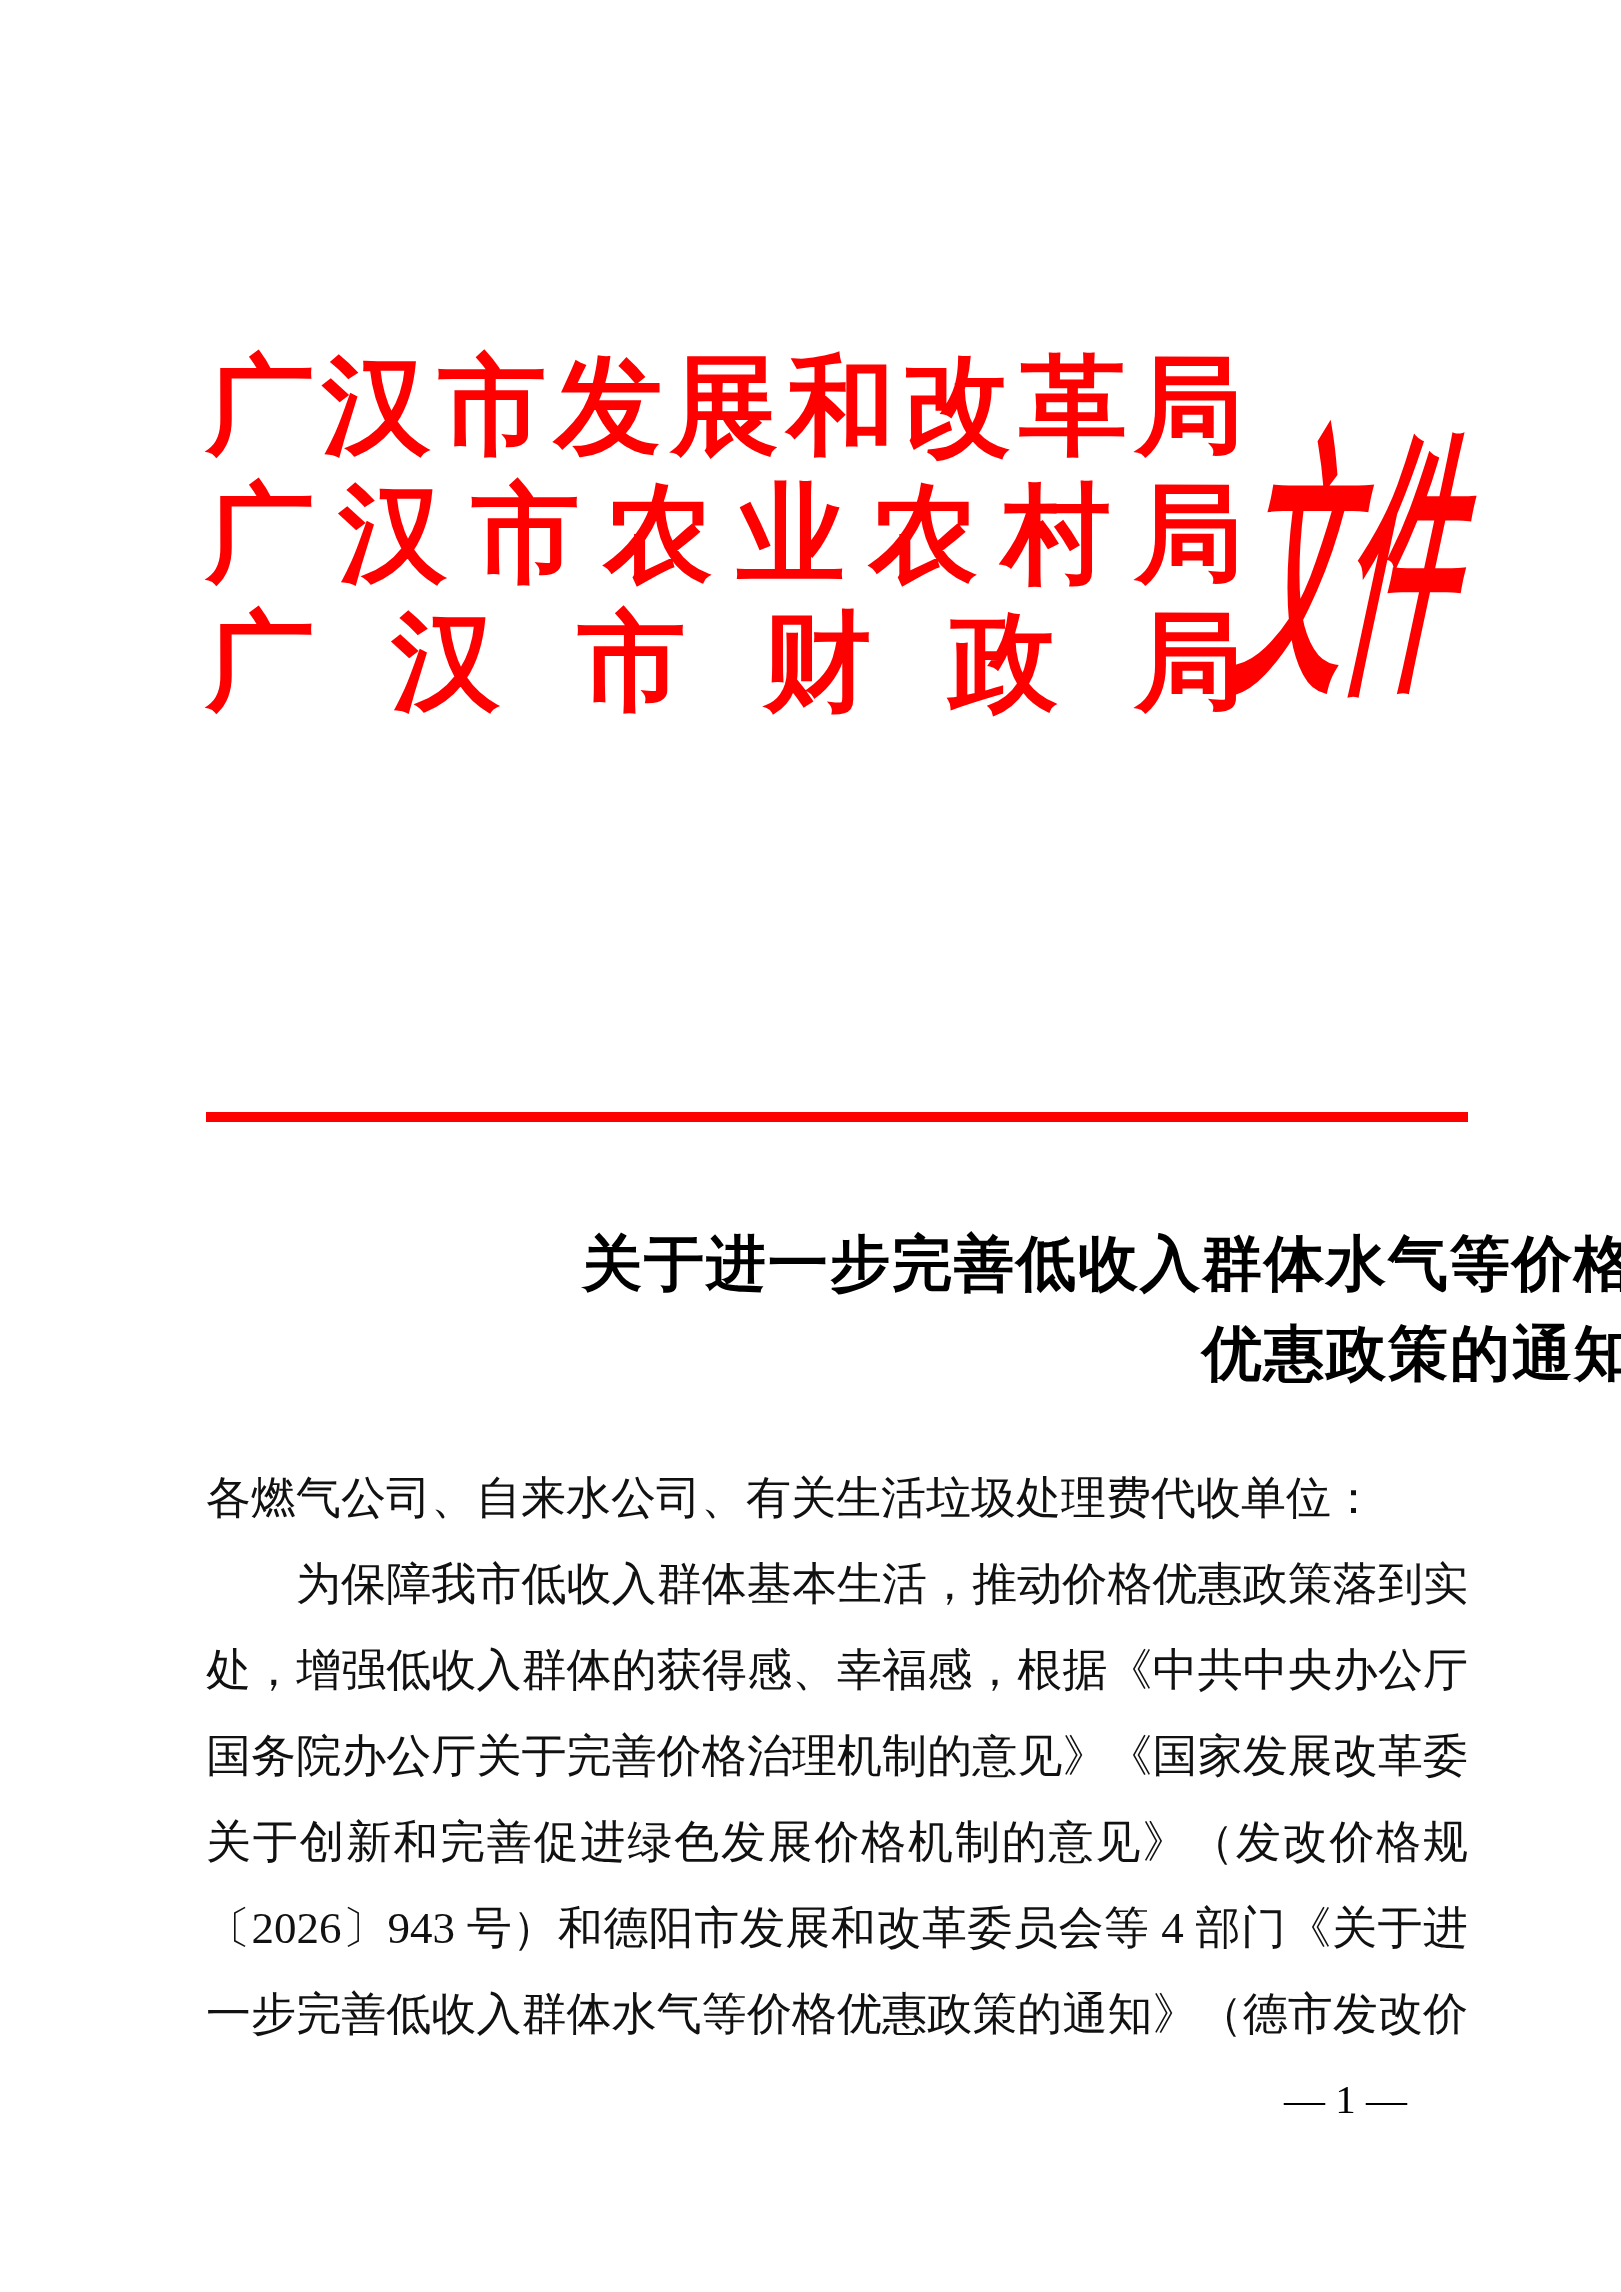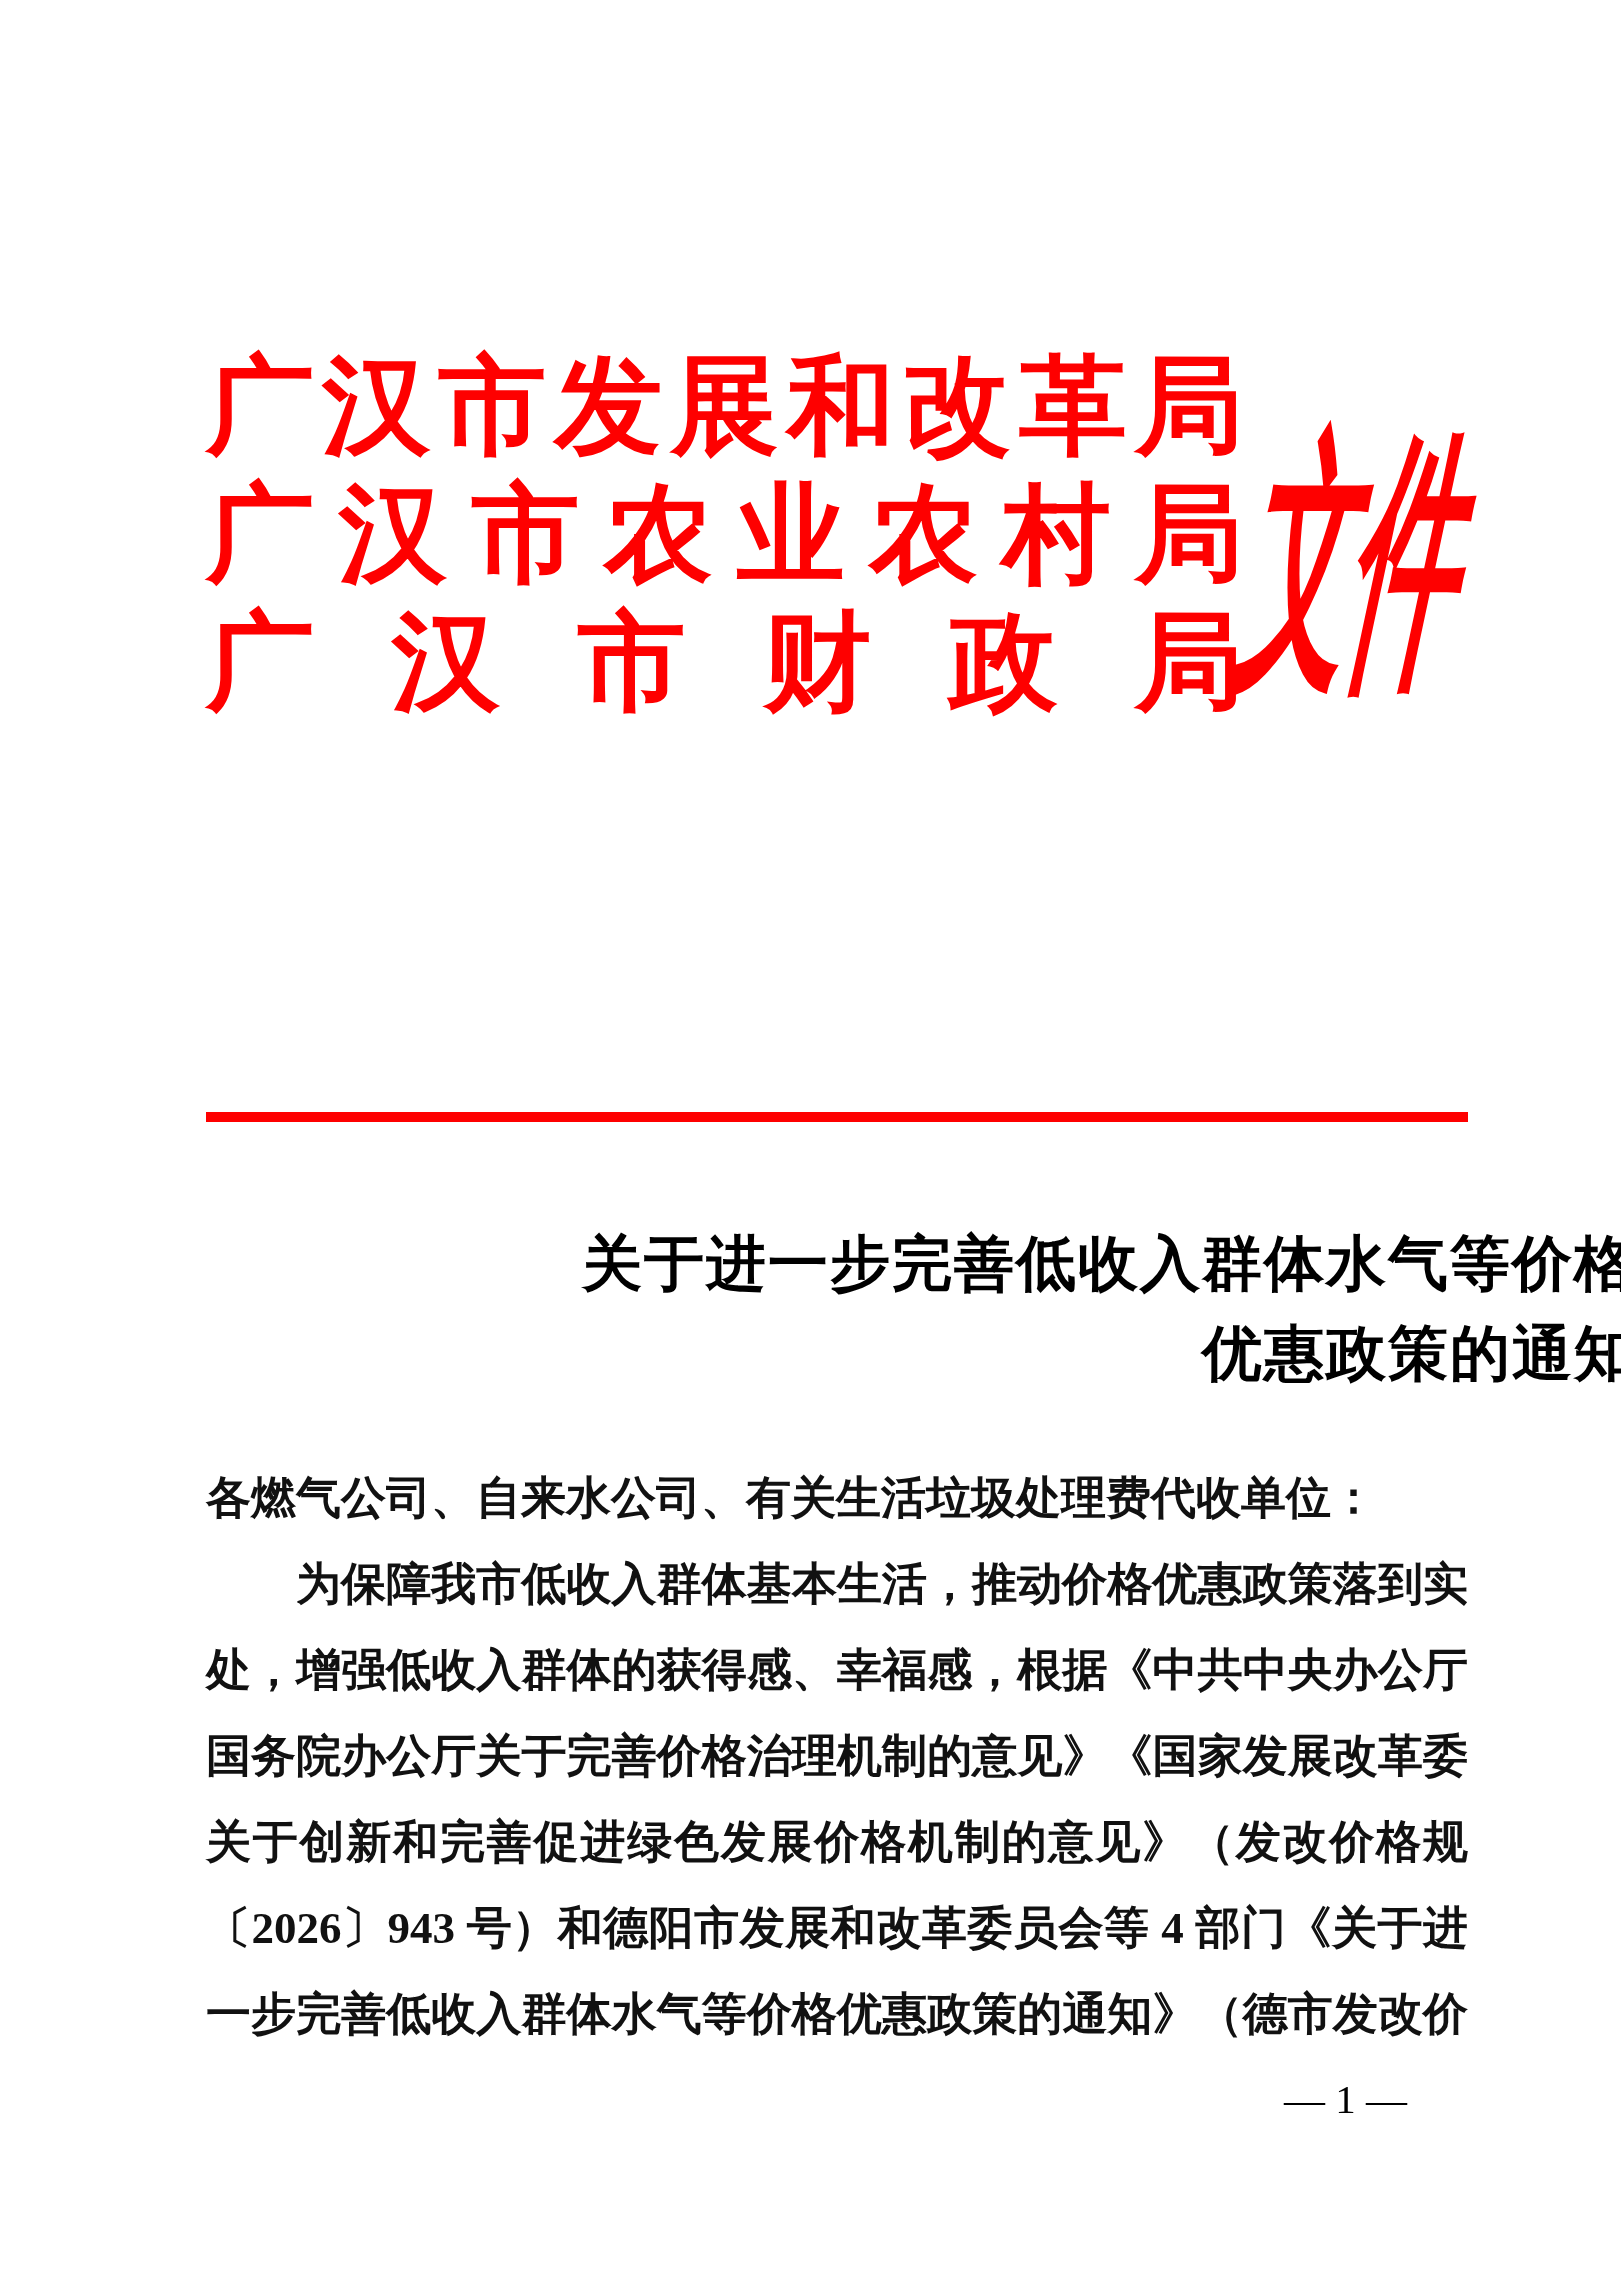--- a/index.html
+++ b/index.html
@@ -89,21 +89,20 @@
 
   
   .body-block {
     position: absolute;
     left: 206px;
     top: 1455px;
     width: 1262px;
     font-size: 45px;
     line-height: 86px;
     color: #111111;
-    font-weight: bold;
   }
   .body-line {
     text-align: justify;
     text-align-last: justify;
     text-justify: inter-character;
   }
   .body-line.salutation {
     text-align: left;
     text-align-last: left;
   }

